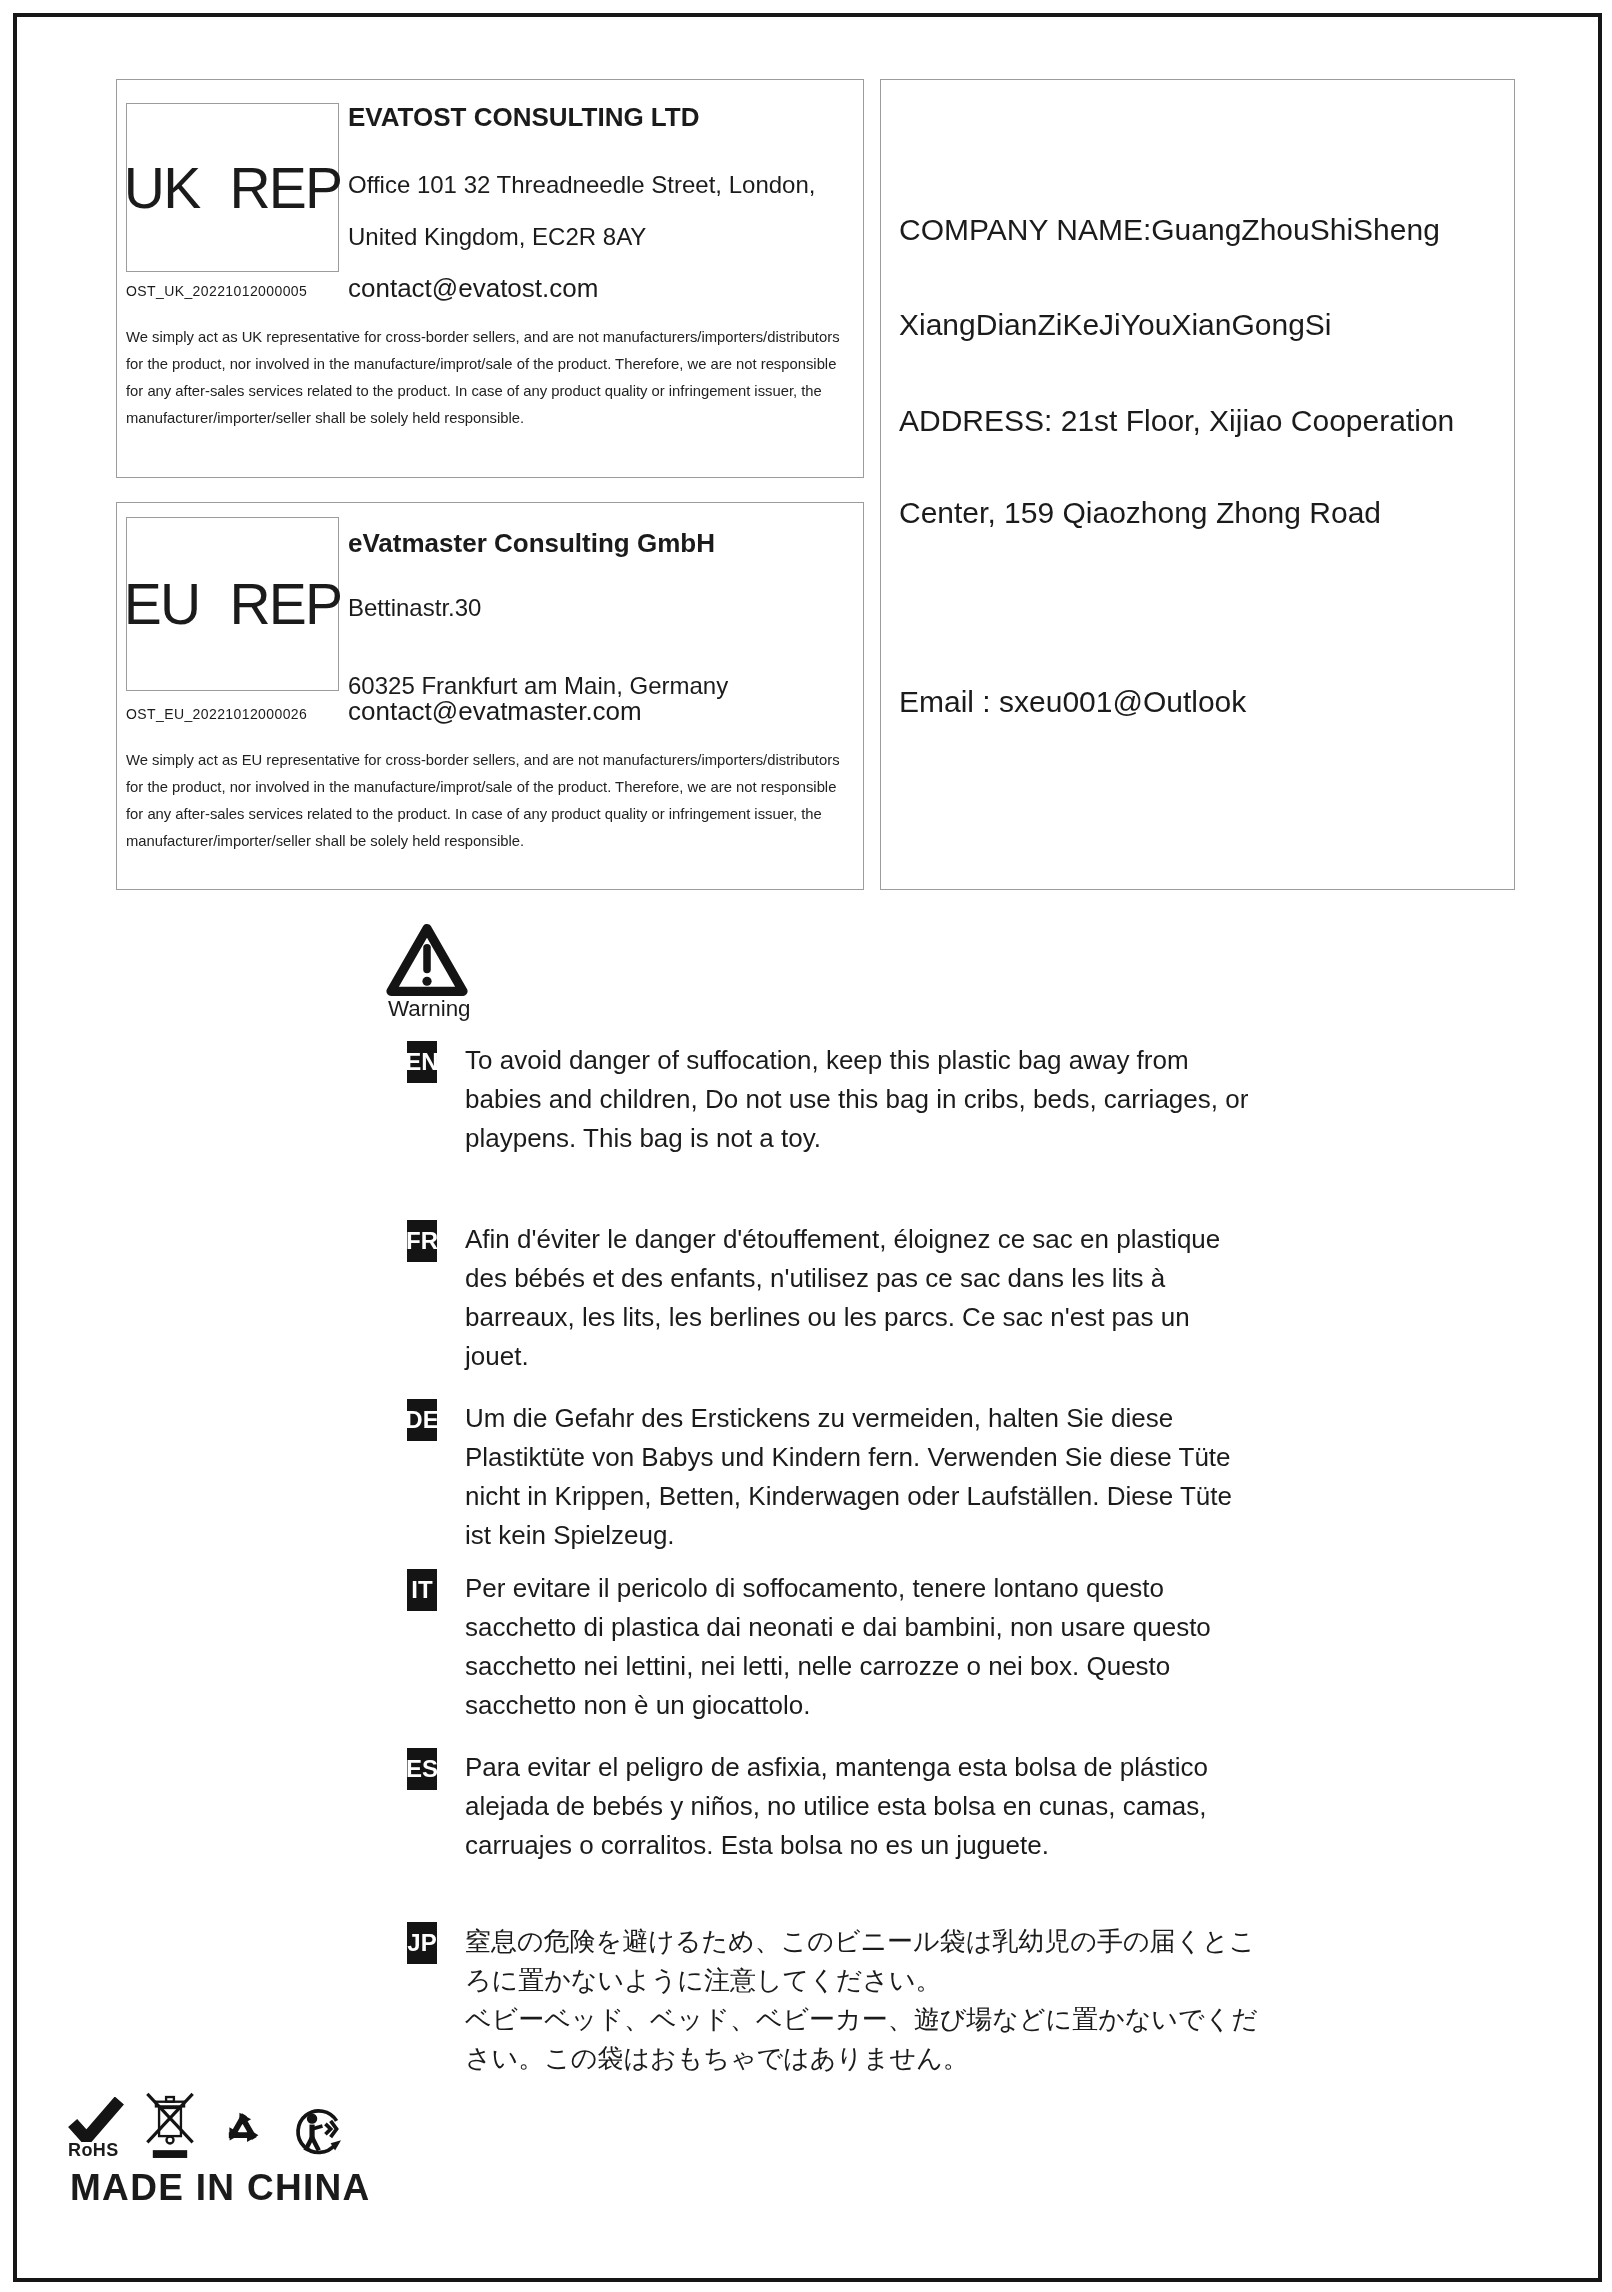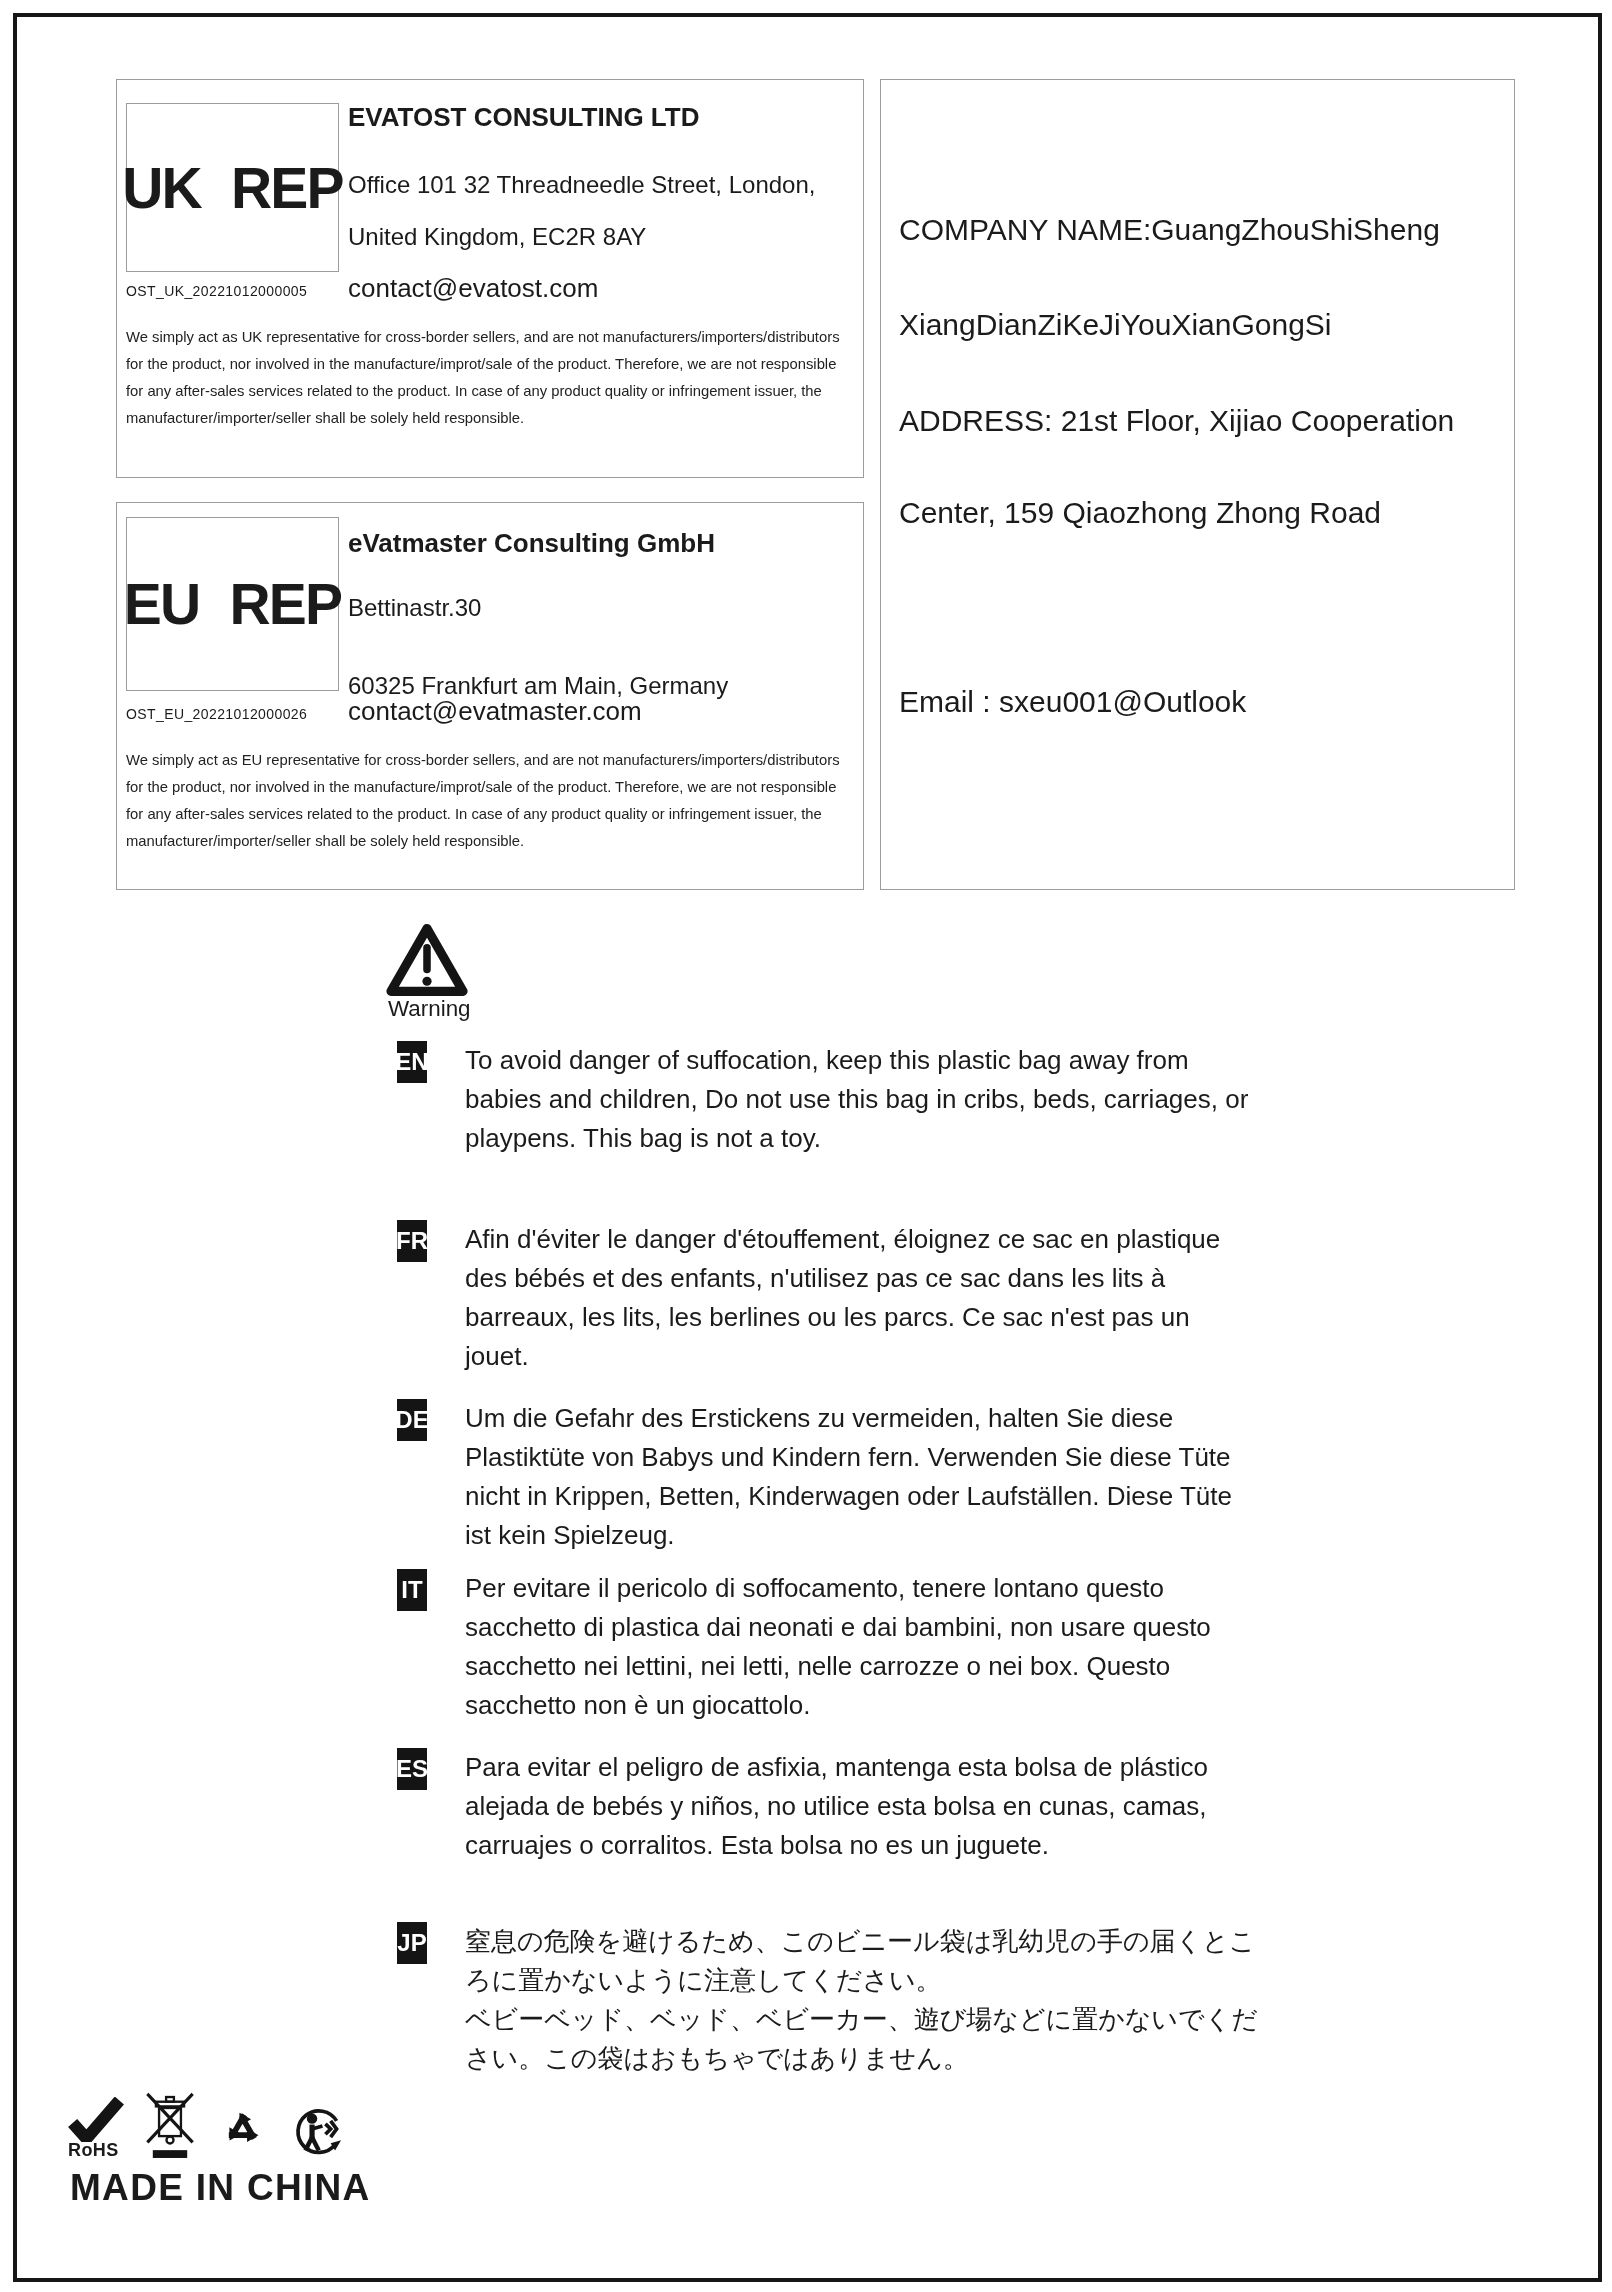--- a/index.html
+++ b/index.html
@@ -5,38 +5,38 @@
   html,body{margin:0;padding:0;background:#e8e8e8;}
   .page{position:relative;width:1613px;height:2293px;background:#ffffff;
         font-family:"Liberation Sans","DejaVu Sans",sans-serif;color:#1b1b1b;overflow:hidden;}
   .page-border{position:absolute;left:12.5px;top:12.5px;right:10.7px;bottom:10.7px;border:4.5px solid #161616;pointer-events:none;}
   .gbox{position:absolute;border:1.8px solid #9c9c9c;background:#fff;}
   .box-uk{left:116px;top:79px;width:746px;height:397px;}
   .box-eu{left:116px;top:502px;width:746px;height:386px;}
   .box-mfr{left:880px;top:79px;width:633px;height:809px;}
   .rep-label-box{position:absolute;left:9px;top:23px;width:211px;height:167px;border:1.8px solid #9c9c9c;
                  display:flex;align-items:center;justify-content:center;}
-  .rep-label{font-size:57px;font-weight:700;letter-spacing:-1.8px;word-spacing:16px;white-space:nowrap;}
+  .rep-label{font-size:57px;font-weight:400;letter-spacing:-1.8px;word-spacing:16px;white-space:nowrap;}
   .sec-title{position:absolute;left:231px;top:21.5px;font-size:26px;font-weight:700;white-space:nowrap;}
   .box-eu .sec-title{top:25px;}
   .addr{position:absolute;left:231px;font-size:24px;white-space:nowrap;}
   .uk-a1{top:91px;} .uk-a2{top:143px;}
   .eu-a1{top:91px;} .eu-a2{top:169px;}
   .code{position:absolute;left:9px;top:203px;font-size:14px;letter-spacing:0.4px;white-space:nowrap;}
   .email{position:absolute;left:231px;top:193px;font-size:26px;white-space:nowrap;}
   .disclaimer{position:absolute;left:9px;top:244px;width:722px;font-size:14.8px;line-height:27px;color:#222;}
   .mfr-line{position:absolute;left:18px;width:605px;font-size:30px;white-space:nowrap;}
   .mfr-t0{top:38px;} .mfr-l0{top:133px;} .mfr-l1{top:228px;} .mfr-l2{top:324px;}
   .mfr-l3{top:416px;} .mfr-l4{top:512px;} .mfr-l5{top:605px;}
   .warn-tri{position:absolute;left:385px;top:921px;width:84px;height:77px;}
   .warn-word{position:absolute;left:388px;top:996px;font-size:22.4px;}
   .warn-row{position:absolute;left:391px;width:887px;}
   .row-en{top:1041px;} .row-fr{top:1220px;} .row-de{top:1399px;}
   .row-it{top:1569px;} .row-es{top:1748px;} .row-jp{top:1922px;}
-  .lang-badge{position:absolute;left:6px;top:0;width:30px;height:42px;background:#141414;color:#fff;
+  .lang-badge{position:absolute;left:16px;top:0;width:30px;height:42px;background:#141414;color:#fff;
               display:flex;align-items:center;justify-content:center;font-size:24px;font-weight:700;}
   .warn-text{position:absolute;left:74px;top:0;width:793px;font-size:26px;line-height:39px;white-space:pre-line;}
   .footer-icon{position:absolute;}
   .rohs{left:68px;top:2097px;width:63px;}
   .rohs-label{font-size:18px;font-weight:700;margin-top:-5.4px;letter-spacing:0.4px;}
   .weee{left:145px;top:2090px;}
   .recycle{left:213px;top:2097px;}
   .triman{left:292px;top:2106px;}
   .made-in{position:absolute;left:70px;top:2167px;font-size:37px;font-weight:700;letter-spacing:1.3px;white-space:nowrap;}
 </style>

